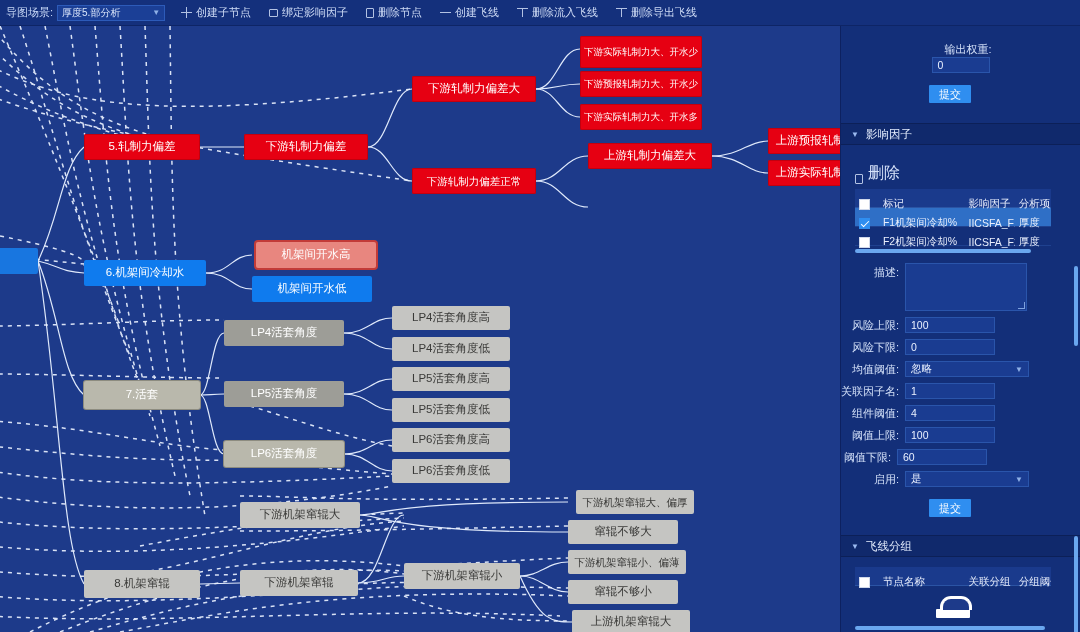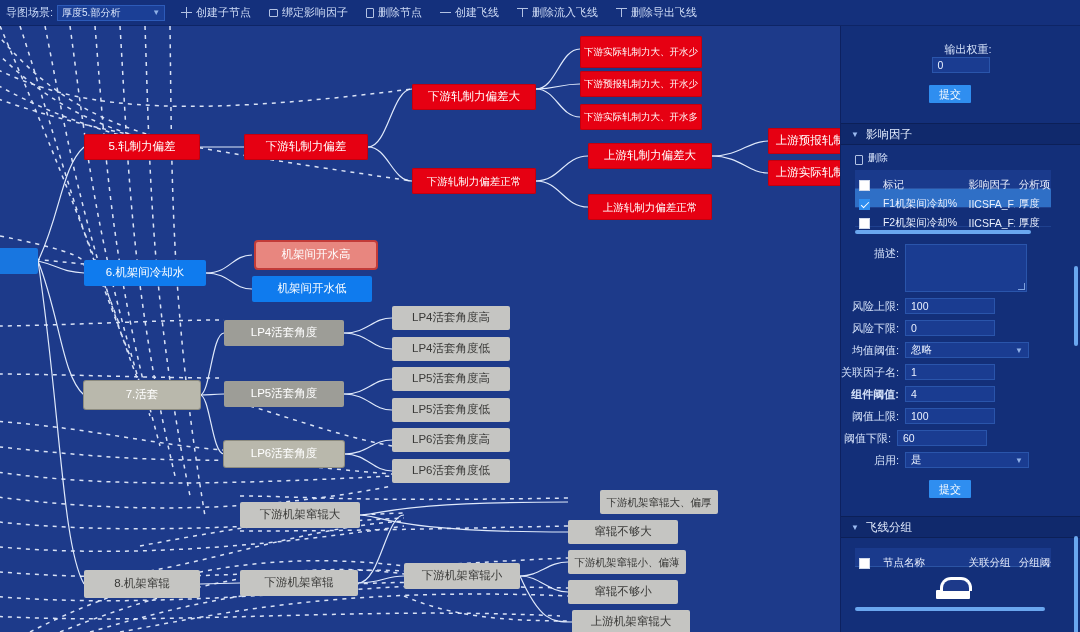--- a/index.html
+++ b/index.html
@@ -103,21 +103,21 @@
   .c-chk { width:26px; display:flex; align-items:center; padding-left:4px; }
   .c-a { width:96px; }
   .c-b { width:56px; }
   .c-c { width:40px; }
   .chk { width:11px; height:11px; background:#fff; border:1px solid #cfd8ea; display:block; }
   .chk.on { background:#2f8ef0; border-color:#2f8ef0; position:relative; }
   .chk.on::after {
     content:""; position:absolute; left:3px; top:0px; width:3px; height:7px;
     border:solid #fff; border-width:0 1.5px 1.5px 0; transform:rotate(45deg);
   }
-  .del-row { display:flex; align-items:flex-end; gap:5px; font-size:10px; color:#d7e3fa; margin:6px 0 5px 14px; }
+  .del-row { display:flex; align-items:flex-end; gap:5px; font-size:16px; color:#d7e3fa; margin:18px 0 5px 14px; }
   .ta {
     background:#1a3c91; border:1px solid #2a55ab; width:122px; height:48px;
     position:relative;
   }
   .ta::after {
     content:""; position:absolute; right:1px; bottom:1px; width:6px; height:6px;
     border-right:1px solid #7ea2de; border-bottom:1px solid #7ea2de;
   }
   .hscroll { height:4px; background:#6aa7ef; border-radius:2px; }
   .vscroll { position:absolute; width:4px; background:#6aa7ef; border-radius:2px; }
@@ -257,41 +257,38 @@
   </svg>
 <div class="node n-root" style="left: -20px; top: 222px; width: 58px; height: 26px;">
       <span></span>
     </div>
     <div class="node n-red" style="left: 84px; top: 108px; width: 116px; height: 26px;">
       <span>5.轧制力偏差</span>
     </div>
     <div class="node n-red" style="left: 244px; top: 108px; width: 124px; height: 26px;">
       <span>下游轧制力偏差</span>
     </div>
-    <div class="node n-red" style="left: 412px; top: 50px; width: 124px; height: 26px; margin-top: 8px;">
+    <div class="node n-red" style="left: 412px; top: 50px; width: 124px; height: 26px;">
       <span>下游轧制力偏差大</span>
     </div>
     <div class="node n-red" style="left: 580px; top: 10px; width: 122px; height: 32px;">
       <span style="font-size: 9.5px;">下游实际轧制力大、开水少</span>
     </div>
     <div class="node n-red" style="left: 580px; top: 45px; width: 122px; height: 26px;">
       <span style="font-size: 9.5px;">下游预报轧制力大、开水少</span>
     </div>
     <div class="node n-red" style="left: 580px; top: 78px; width: 122px; height: 26px;">
       <span style="font-size: 9.5px;">下游实际轧制力大、开水多</span>
     </div>
     <div class="node n-red" style="left: 412px; top: 142px; width: 124px; height: 26px;">
       <span style="font-size: 10.5px;">下游轧制力偏差正常</span>
     </div>
     <div class="node n-red" style="left: 588px; top: 117px; width: 124px; height: 26px;">
       <span>上游轧制力偏差大</span>
     </div>
-    <div class="node n-red" style="left: 588px; top: 168px; width: 124px; height: 26px;">
-      <span style="font-size: 10.5px;">上游轧制力偏差正常</span>
-    </div>
     <div class="node n-red" style="left: 768px; top: 102px; width: 96px; height: 26px;">
       <span>上游预报轧制…</span>
     </div>
     <div class="node n-red" style="left: 768px; top: 134px; width: 96px; height: 26px;">
       <span>上游实际轧制…</span>
     </div>
     <div class="node n-blue" style="left: 84px; top: 234px; width: 122px; height: 26px;">
       <span>6.机架间冷却水</span>
     </div>
     <div class="node n-pink" style="left: 256px; top: 216px; width: 120px; height: 26px;">
@@ -329,21 +326,21 @@
     </div>
     <div class="node n-gray-lt" style="left: 392px; top: 433px; width: 118px; height: 24px;">
       <span>LP6活套角度低</span>
     </div>
     <div class="node n-gray-lt" style="left: 84px; top: 544px; width: 116px; height: 28px;">
       <span>8.机架窜辊</span>
     </div>
     <div class="node n-gray-lt" style="left: 240px; top: 476px; width: 120px; height: 26px;">
       <span>下游机架窜辊大</span>
     </div>
-    <div class="node n-gray-lt" style="left: 600px; top: 464px; width: 118px; height: 24px; align-items: center;">
+    <div class="node n-gray-lt" style="left: 576px; top: 464px; width: 118px; height: 24px; align-items: center;">
       <span style="font-size: 10.5px;">下游机架窜辊大、偏厚</span>
     </div>
     <div class="node n-gray-lt" style="left: 568px; top: 494px; width: 110px; height: 24px;">
       <span>窜辊不够大</span>
     </div>
     <div class="node n-gray-lt" style="left: 568px; top: 524px; width: 118px; height: 24px;">
       <span style="font-size: 10.5px;">下游机架窜辊小、偏薄</span>
     </div>
     <div class="node n-gray-lt" style="left: 404px; top: 537px; width: 116px; height: 26px;">
       <span>下游机架窜辊小</span>
@@ -426,21 +423,21 @@
     <span class="p-select" style="width:124px;">
       <span>忽略</span>
       <span class="chev">▼</span>
     </span>
   </div>
   <div class="p-row">
     <span class="p-lab" style="width:64px;">关联因子名:</span>
     <span class="p-input" style="width:90px;">1</span>
   </div>
   <div class="p-row">
-    <span class="p-lab" style="width:64px;font-weight:bold;">组件阈值:</span>
+    <span class="p-lab" style="width:64px;">组件阈值:</span>
     <span class="p-input" style="width:90px;">4</span>
   </div>
   <div class="p-row">
     <span class="p-lab" style="width:64px;">阈值上限:</span>
     <span class="p-input" style="width:90px;">100</span>
   </div>
   <div class="p-row">
     <span class="p-lab" style="width:56px;">阈值下限:</span>
     <span class="p-input" style="width:90px;">60</span>
   </div>

